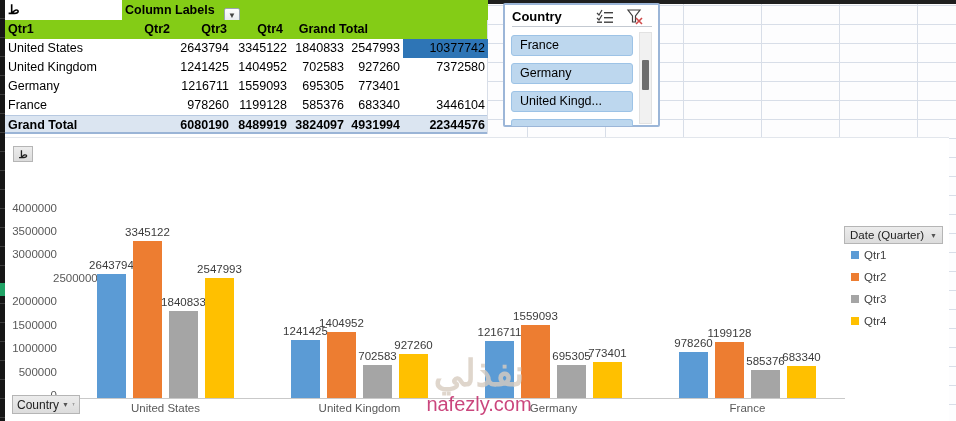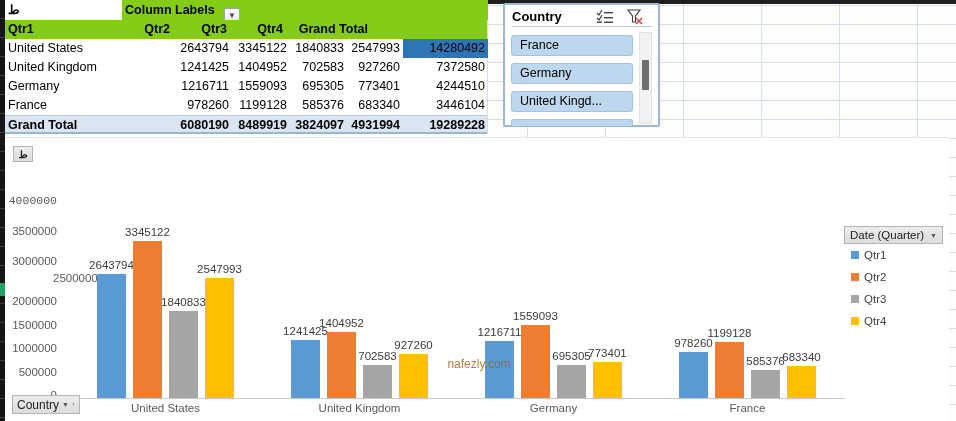--- a/index.html
+++ b/index.html
@@ -83,21 +83,21 @@
   #value-field-btn { position:absolute; left:8px; top:8px; width:20px; height:16px; font-weight:bold; font-size:10px; }
   #legend-btn { position:absolute; left:839px; top:88px; width:99px; height:18px; justify-content:flex-start; padding:0 5px; }
   #legend-btn .caret { margin-left:auto; }
   #axis-field-btn { position:absolute; left:7px; top:257px; width:68px; height:19px; justify-content:flex-start; padding:0 4px; font-size:12px; }
   .legend-item { position:absolute; left:846px; height:12px; display:flex; align-items:center; gap:5px; font-size:11.5px; color:#404040; }
   .legend-swatch { width:8px; height:8px; flex:none; }
   .caret { font-size:7px; color:#555; }
   
   #watermark { position:absolute; left:404px; top:216px; width:140px; text-align:center; pointer-events:none; }
   #wm-ar { font-size:37px; font-weight:bold; color:#d8ccc0; opacity:.8; line-height:40px; }
-  #wm-en { font-size:12px; color:#a16207; opacity:.8; line-height:20px; }
+  #wm-en { font-size:20px; color:#be185d; opacity:.8; line-height:20px; }
   svg { display:block; }
 </style>
 </head>
 <body>
 
 <div id="screen">
 
   <div id="left-strip"></div>
   <div id="left-strip-green"></div>
   <div id="top-strip"></div>
@@ -122,54 +122,53 @@
           <div class="pt-cell c-gt num">Grand Total</div>
         </div>
     </div>
     <div id="pt-body">
         <div class="pt-row">
           <div class="pt-cell c-label">United States</div>
           <div class="pt-cell num c-q1">2643794</div>
           <div class="pt-cell num c-q2">3345122</div>
           <div class="pt-cell num c-q3">1840833</div>
           <div class="pt-cell num c-q4">2547993</div>
-          <div class="pt-cell num c-gt sel-cell">14280492</div>
+          <div class="pt-cell num c-gt sel-cell">10377742</div>
         </div>
         <div class="pt-row">
           <div class="pt-cell c-label">United Kingdom</div>
           <div class="pt-cell num c-q1">1241425</div>
           <div class="pt-cell num c-q2">1404952</div>
           <div class="pt-cell num c-q3">702583</div>
           <div class="pt-cell num c-q4">927260</div>
           <div class="pt-cell num c-gt">7372580</div>
         </div>
         <div class="pt-row">
           <div class="pt-cell c-label">Germany</div>
           <div class="pt-cell num c-q1">1216711</div>
           <div class="pt-cell num c-q2">1559093</div>
           <div class="pt-cell num c-q3">695305</div>
           <div class="pt-cell num c-q4">773401</div>
-          <div class="pt-cell num c-gt">4244510</div>
         </div>
         <div class="pt-row">
           <div class="pt-cell c-label">France</div>
           <div class="pt-cell num c-q1">978260</div>
           <div class="pt-cell num c-q2">1199128</div>
           <div class="pt-cell num c-q3">585376</div>
           <div class="pt-cell num c-q4">683340</div>
           <div class="pt-cell num c-gt">3446104</div>
         </div>
       </div>
     <div class="pt-row gt-row" id="gt-row">
         <div class="pt-cell c-label">Grand Total</div>
         <div class="pt-cell num c-q1">6080190</div>
         <div class="pt-cell num c-q2">8489919</div>
         <div class="pt-cell num c-q3">3824097</div>
         <div class="pt-cell num c-q4">4931994</div>
-        <div class="pt-cell num c-gt">19289228</div>
+        <div class="pt-cell num c-gt">22344576</div>
       </div>
   </div>
 
   <div id="slicer">
     <div id="slicer-header">
       <div id="slicer-title">Country</div>
       <div class="slicer-icon" id="slicer-multiselect">
         <svg width="18" height="16" viewBox="0 0 18 16">
           <path d="M1 4 L3 6 L6 1" stroke="#404040" stroke-width="1.2" fill="none"></path>
           <rect x="8" y="3" width="9" height="1.4" fill="#404040"></rect>
@@ -193,23 +192,23 @@
       </div>
     <div class="slicer-item" style="top:114px;height:7px;border-bottom:none;border-radius:3px 3px 0 0"></div>
     <div id="slicer-scroll">
       <div id="slicer-thumb"></div>
     </div>
   </div>
 
   <div id="chart">
     <div id="value-field-btn" class="fld-btn">ط</div>
     <div id="yticks">
-        <div class="ytick" style="top: 56px; font-family: Liberation Mono, monospace;">4000000</div>
+        <div class="ytick" style="top: 63px;">4000000</div>
         <div class="ytick" style="top: 85.5px;">3500000</div>
-        <div class="ytick" style="top: 116px;">3000000</div>
+        <div class="ytick" style="top: 109px;">3000000</div>
         <div class="ytick" style="top: 132.5px; padding-left: 48px;">2500000</div>
         <div class="ytick" style="top: 156px;">2000000</div>
         <div class="ytick" style="top: 179.5px;">1500000</div>
         <div class="ytick" style="top: 203px;">1000000</div>
         <div class="ytick" style="top: 226.5px;">500000</div>
         <div class="ytick" style="top: 250px;">0</div>
       </div>
     <div id="x-axis-line"></div>
     <div id="plot">
         <div class="bar" style="left: 92px; width: 29px; top: 136px; height: 124px; background: rgb(91, 155, 213);"></div>
@@ -277,16 +276,17 @@
 
     <div id="axis-field-btn" class="fld-btn">
       <span>Country</span>
       <span class="caret">▼</span>
       <svg width="11" height="11" viewBox="0 0 11 11">
         <path d="M1 1 L10 1 L6.5 5.5 L6.5 10 L4.5 10 L4.5 5.5 Z" fill="#8a8a8a"></path>
       </svg>
     </div>
 
     <div id="watermark">
+      <div id="wm-ar">نفذلي</div>
       <div id="wm-en">nafezly.com</div>
     </div>
   </div>
 </div>
 
 </body></html>

